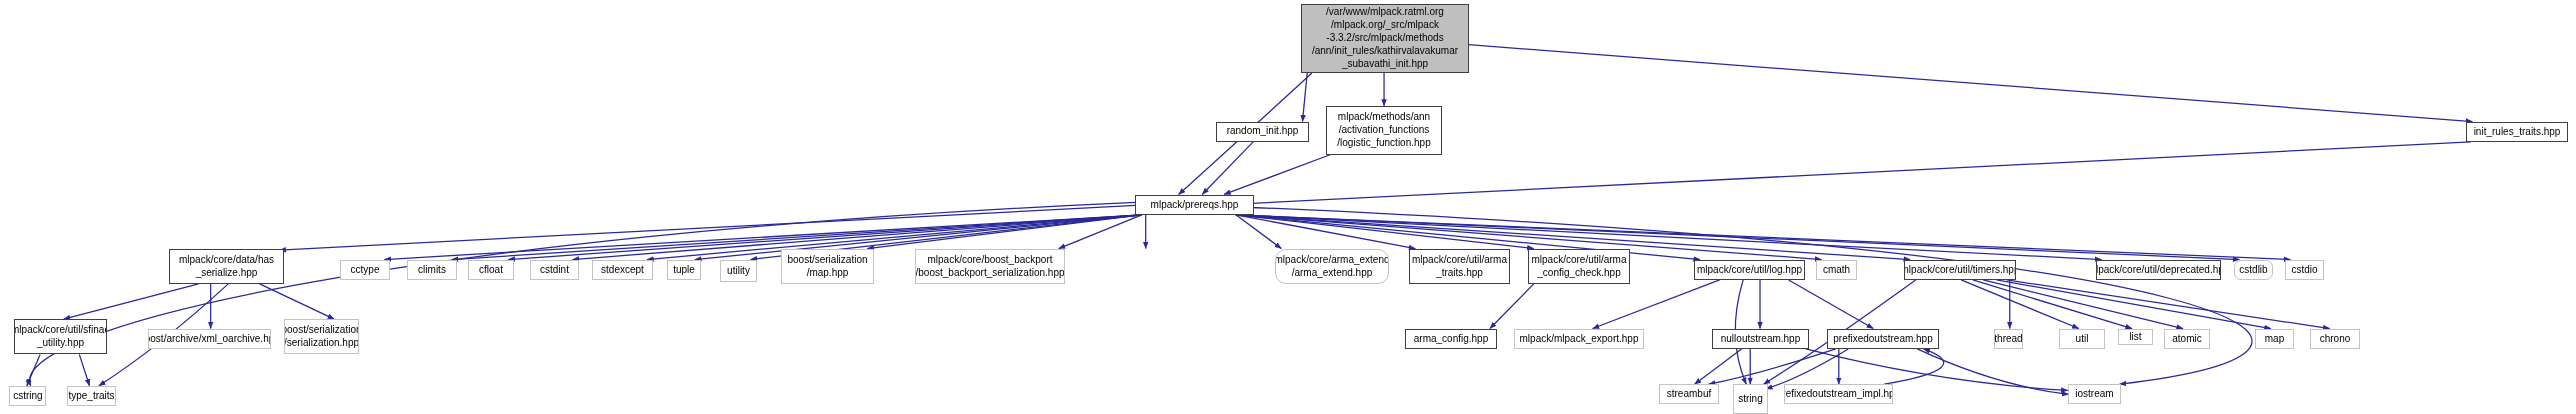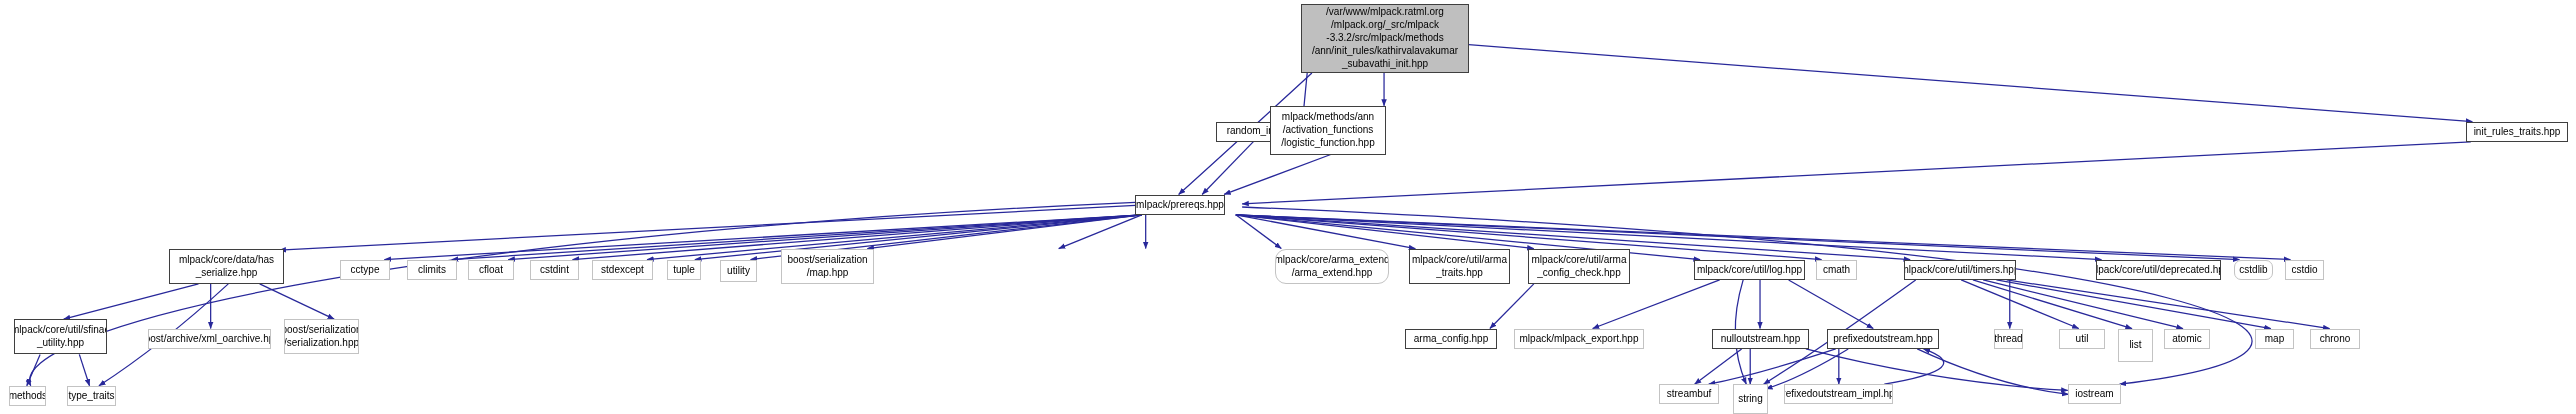--- a/index.html
+++ b/index.html
@@ -96,36 +96,38 @@
         <path d="M2402,490 Q2522,470 2452,445" stroke="#28289a" stroke-width="1.6" marker-end="url(#arr)"></path>
       </g>
   </svg>
 
 <div class="node main" style="left: 1301px; top: 3.9px; width: 168px; height: 69px;"><span>/var/www/mlpack.ratml.org
 /mlpack.org/_src/mlpack
 -3.3.2/src/mlpack/methods
 /ann/init_rules/kathirvalavakumar
 _subavathi_init.hpp</span></div>
     <div class="node doc" style="left: 1216px; top: 122px; width: 93px; height: 19.6px;"><span>random_init.hpp</span></div>
-    <div class="node doc" style="left: 1270px; top: 106px; width: 116px; height: 49px;"><span>mlpack/methods/ann
+    <div class="node doc" style="left: 1326px; top: 106px; width: 116px; height: 49px;"><span>mlpack/methods/ann
 /activation_functions
 /logistic_function.hpp</span></div>
     <div class="node doc" style="left: 2466px; top: 122px; width: 102px; height: 20.4px;"><span>init_rules_traits.hpp</span></div>
-    <div class="node doc" style="left: 1135px; top: 195px; width: 90px; height: 20.4px;"><span>mlpack/prereqs.hpp</span></div>
+    <div class="node doc" style="left: 1135px; top: 195px; width: 119px; height: 20.4px;"><span>mlpack/prereqs.hpp</span></div>
     <div class="node doc" style="left: 169px; top: 249px; width: 115px; height: 35px;"><span>mlpack/core/data/has
 _serialize.hpp</span></div>
     <div class="node ext" style="left: 340px; top: 260px; width: 50px; height: 20.4px;"><span>cctype</span></div>
     <div class="node ext" style="left: 407px; top: 260px; width: 50px; height: 20.4px;"><span>climits</span></div>
     <div class="node ext" style="left: 468px; top: 260px; width: 46px; height: 20.4px;"><span>cfloat</span></div>
     <div class="node ext" style="left: 530px; top: 260px; width: 49px; height: 20.4px;"><span>cstdint</span></div>
     <div class="node ext" style="left: 592px; top: 260px; width: 61px; height: 20.4px;"><span>stdexcept</span></div>
     <div class="node ext" style="left: 667px; top: 260px; width: 34px; height: 20.4px;"><span>tuple</span></div>
     <div class="node ext" style="left: 720px; top: 260px; width: 37px; height: 22px;"><span>utility</span></div>
     <div class="node ext" style="left: 781px; top: 249px; width: 93px; height: 35px;"><span>boost/serialization
 /map.hpp</span></div>
+    <div class="node ext" style="left: 915px; top: 249px; width: 150px; height: 35px;"><span>mlpack/core/boost_backport
+/boost_backport_serialization.hpp</span></div>
     <div class="node ext" style="left: 1275px; top: 249px; width: 114px; height: 35px; border-radius: 11px;"><span>mlpack/core/arma_extend
 /arma_extend.hpp</span></div>
     <div class="node doc" style="left: 1409px; top: 249px; width: 101px; height: 35px;"><span>mlpack/core/util/arma
 _traits.hpp</span></div>
     <div class="node doc" style="left: 1528px; top: 249px; width: 102px; height: 35px;"><span>mlpack/core/util/arma
 _config_check.hpp</span></div>
     <div class="node doc" style="left: 1694px; top: 260px; width: 111px; height: 20.4px;"><span>mlpack/core/util/log.hpp</span></div>
     <div class="node ext" style="left: 1816px; top: 260px; width: 41px; height: 20.4px;"><span>cmath</span></div>
     <div class="node doc" style="left: 1904px; top: 260px; width: 112px; height: 20.4px;"><span>mlpack/core/util/timers.hpp</span></div>
     <div class="node doc" style="left: 2096px; top: 260px; width: 125px; height: 20.4px;"><span>mlpack/core/util/deprecated.hpp</span></div>
@@ -135,24 +137,24 @@
 _utility.hpp</span></div>
     <div class="node ext" style="left: 148px; top: 329px; width: 123px; height: 20.4px;"><span>boost/archive/xml_oarchive.hpp</span></div>
     <div class="node ext" style="left: 284px; top: 319px; width: 75px; height: 35px;"><span>boost/serialization
 /serialization.hpp</span></div>
     <div class="node doc" style="left: 1405px; top: 329px; width: 92px; height: 20.4px;"><span>arma_config.hpp</span></div>
     <div class="node ext" style="left: 1514px; top: 329px; width: 130px; height: 20.4px;"><span>mlpack/mlpack_export.hpp</span></div>
     <div class="node doc" style="left: 1712px; top: 329px; width: 97px; height: 20.4px;"><span>nulloutstream.hpp</span></div>
     <div class="node doc" style="left: 1827px; top: 329px; width: 112px; height: 20.4px;"><span>prefixedoutstream.hpp</span></div>
     <div class="node ext" style="left: 1994px; top: 329px; width: 29px; height: 20.4px;"><span>thread</span></div>
     <div class="node ext" style="left: 2059px; top: 329px; width: 46px; height: 20.4px;"><span>util</span></div>
-    <div class="node ext" style="left: 2118px; top: 329px; width: 35px; height: 33px;"><span>list</span></div>
+    <div class="node ext" style="left: 2118px; top: 329px; width: 35px; height: 16px;"><span>list</span></div>
     <div class="node ext" style="left: 2164px; top: 329px; width: 46px; height: 20.4px;"><span>atomic</span></div>
     <div class="node ext" style="left: 2255px; top: 329px; width: 39px; height: 20.4px;"><span>map</span></div>
     <div class="node ext" style="left: 2310px; top: 329px; width: 50px; height: 20.4px;"><span>chrono</span></div>
-    <div class="node ext" style="left: 9.4px; top: 386px; width: 37px; height: 20.4px;"><span>methods</span></div>
+    <div class="node ext" style="left: 9.4px; top: 386px; width: 37px; height: 20.4px;"><span>cstring</span></div>
     <div class="node ext" style="left: 67px; top: 386px; width: 49px; height: 20.4px;"><span>type_traits</span></div>
     <div class="node ext" style="left: 1659px; top: 384px; width: 60px; height: 20.4px;"><span>streambuf</span></div>
     <div class="node ext" style="left: 1733px; top: 384px; width: 35px; height: 30px;"><span>string</span></div>
     <div class="node ext" style="left: 1784px; top: 384px; width: 109px; height: 20.4px;"><span>prefixedoutstream_impl.hpp</span></div>
     <div class="node ext" style="left: 2068px; top: 384px; width: 53px; height: 20.4px;"><span>iostream</span></div>
   </div>
 
 
 </body></html>

